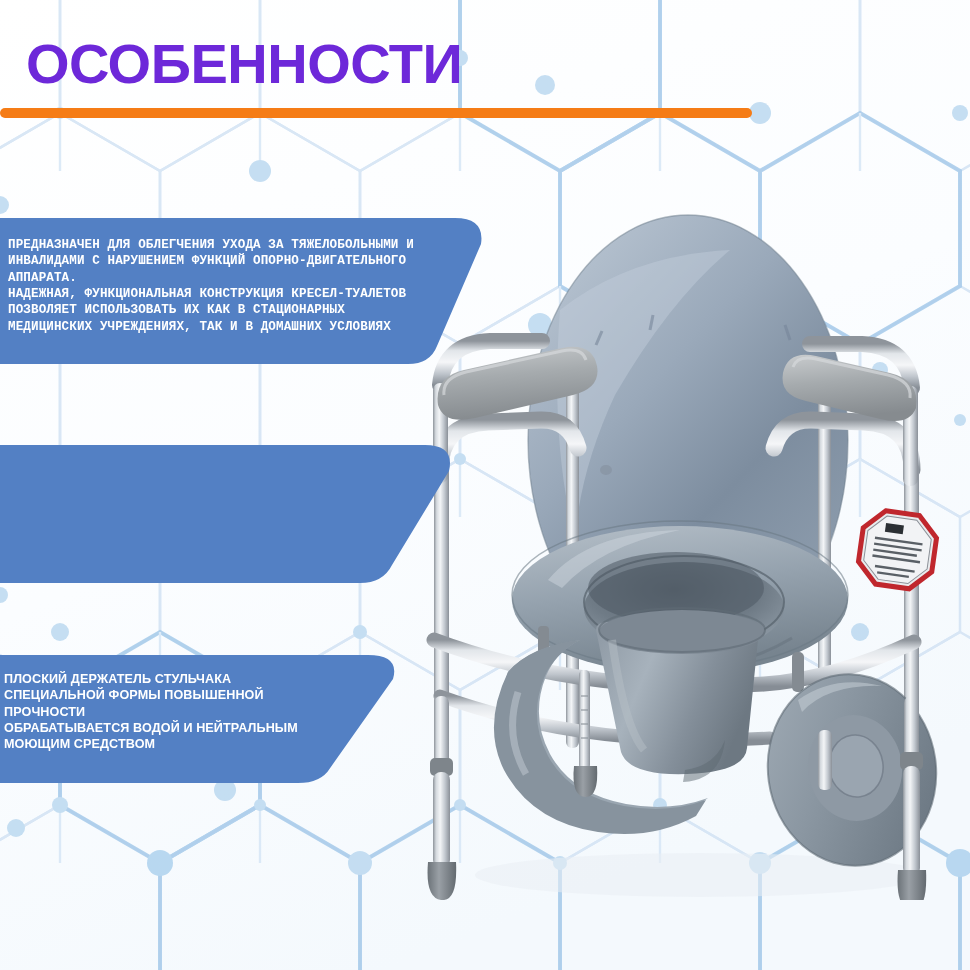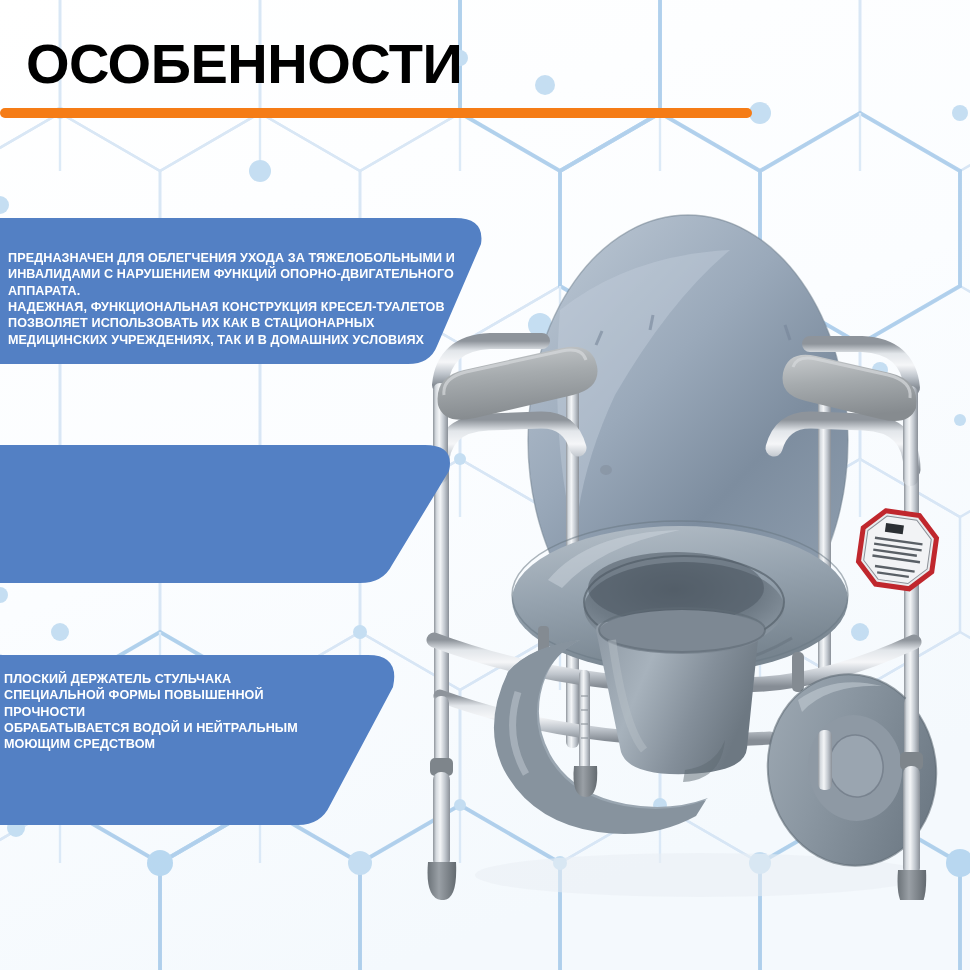--- a/index.html
+++ b/index.html
@@ -25,21 +25,21 @@
   
   #title-block {
     position: absolute;
     left: 26px; top: 36px;
     z-index: 5;
   }
   #page-title {
     font-size: 56px;
     font-weight: 700;
     letter-spacing: -0.5px;
-    color: #000000;
+    color: #6d28d9;
     line-height: 1;
     white-space: nowrap;
   }
   #title-rule {
     position: absolute;
     left: 0px; top: 108px;
     width: 752px; height: 10px;
     background: #f57c16;
     border-radius: 5px;
     z-index: 5;
@@ -69,26 +69,26 @@
     z-index: 2;
     font-size: 12.6px;
     font-weight: 700;
     line-height: 1.30;
     letter-spacing: 0.1px;
     text-transform: uppercase;
     white-space: pre;
   }
 
   #panel-1 { left: 0px; top: 218px;  width: 485px; height: 146px; }
-  #panel-1 .panel-text { padding: 32px 0 0 8px; }
+  #panel-1 .panel-text { padding: 19px 0 0 8px; font-family: Liberation Mono, monospace; }
 
   #panel-2 { left: 0px; top: 445px;  width: 455px; height: 138px; }
   #panel-2 .panel-text { padding: 22px 0 0 4px; }
 
-  #panel-3 { left: 0px; top: 655px;  width: 400px; height: 170px; }
+  #panel-3 { left: 0px; top: 655px;  width: 400px; height: 128px; }
   #panel-3 .panel-text { padding: 16px 0 0 4px; }
 </style>
 </head>
 <body>
 
 <div id="page">
 
   <svg id="bg-pattern" viewBox="0 0 970 970" xmlns="http://www.w3.org/2000/svg">
     <defs>
       <linearGradient id="bgGrad" x1="0" y1="0" x2="0.4" y2="1">

